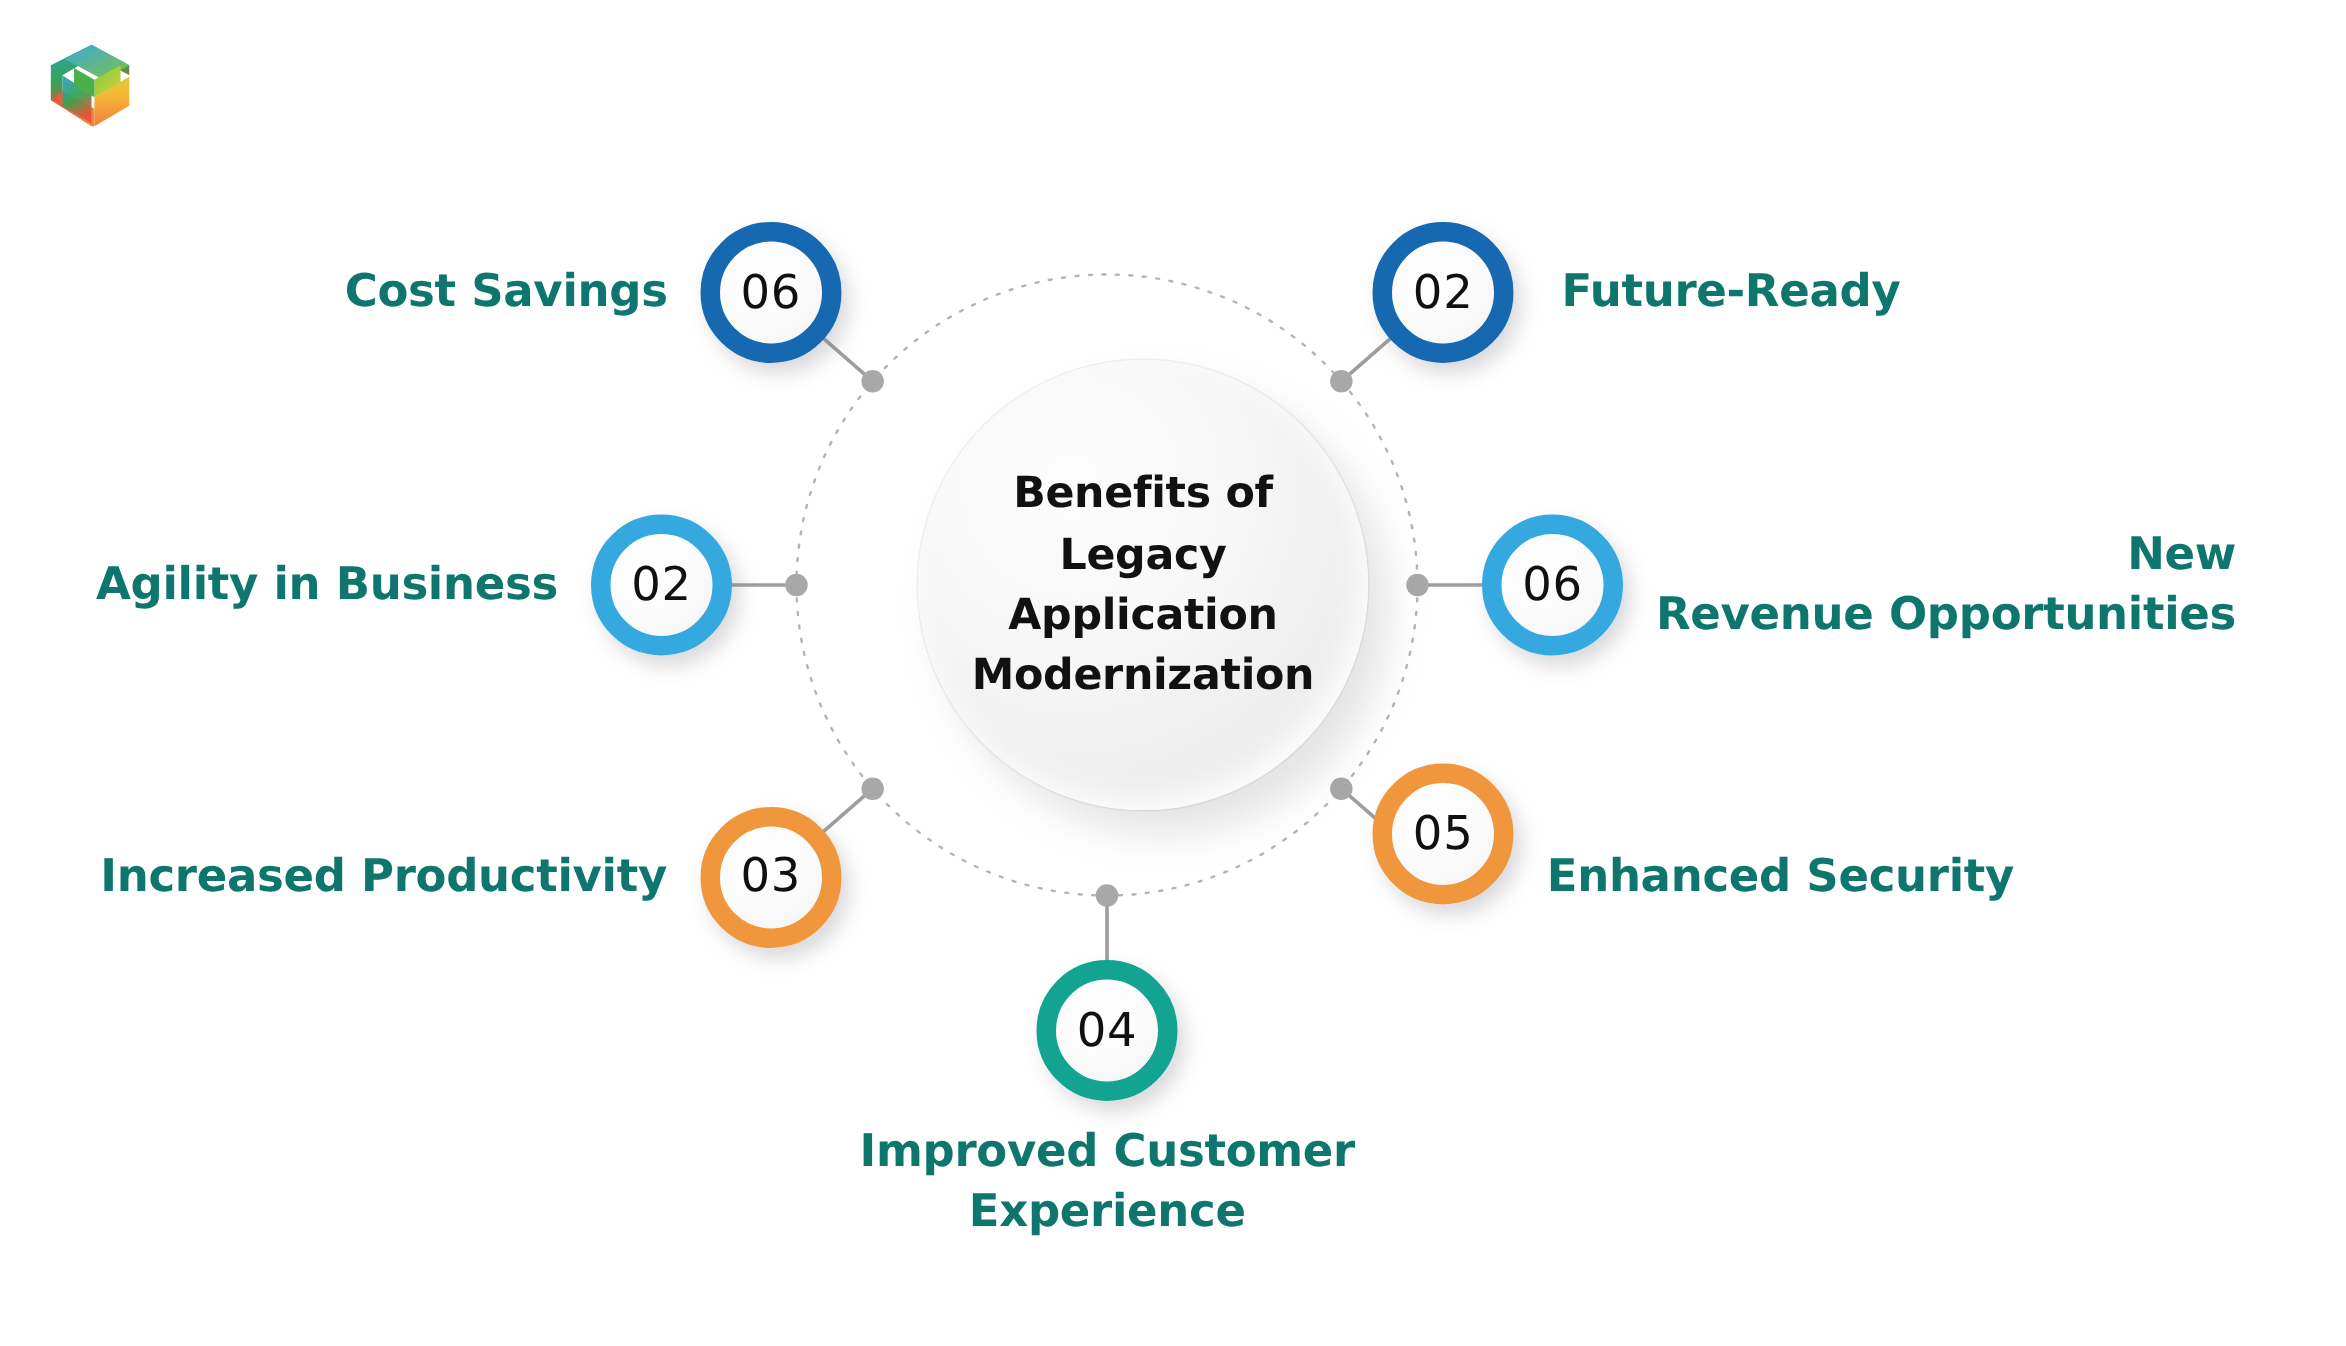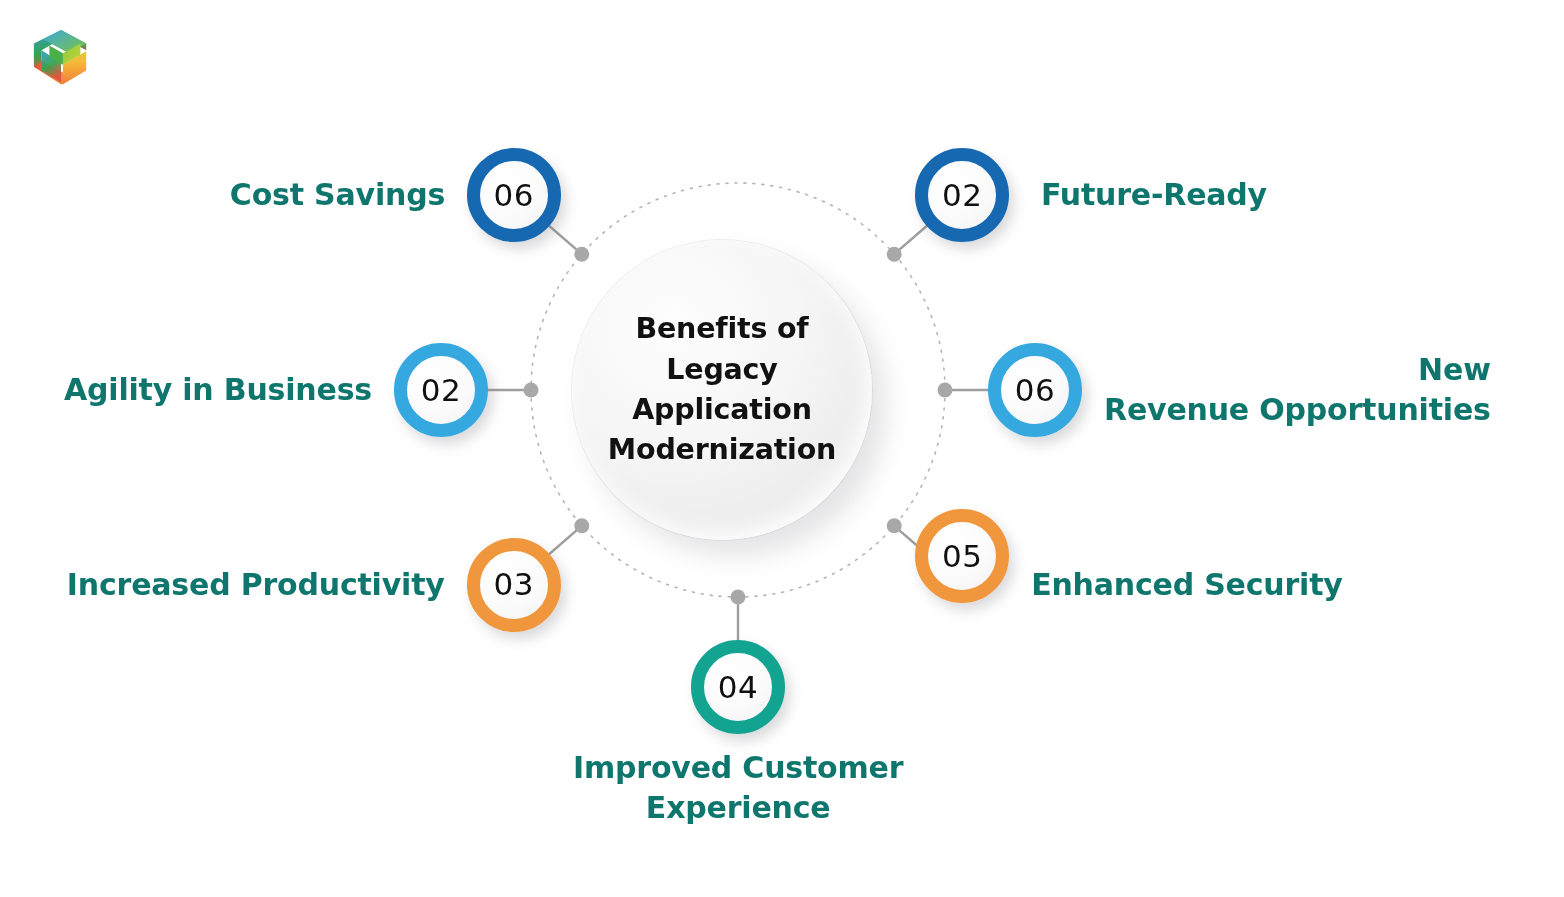--- a/index.html
+++ b/index.html
@@ -42,21 +42,21 @@
   }
   #diagram-svg {
     position: absolute;
     left: 0; top: 0;
     width: 1564px; height: 897px;
   }
 
   
   #center-hub {
     position: absolute;
-    left: 572px;
+    left: 612px;
     top: 240px;
     width: 300px;
     height: 300px;
     border-radius: 50%;
     background:
       radial-gradient(circle at 34% 28%, #fdfdfd 0%, #f6f6f7 42%, #ececed 72%, #e4e4e6 100%);
     box-shadow:
       14px 16px 26px rgba(120,120,130,0.20),
       -6px -8px 22px rgba(255,255,255,0.9) inset,
       0 0 0 1px rgba(225,225,228,0.55);

